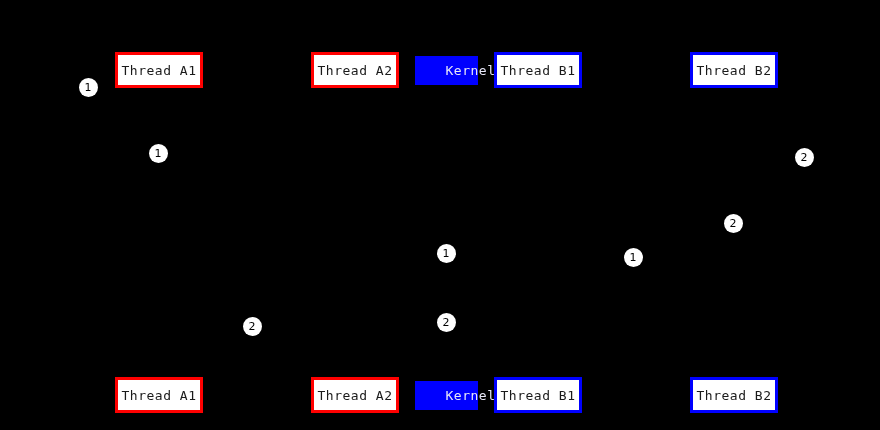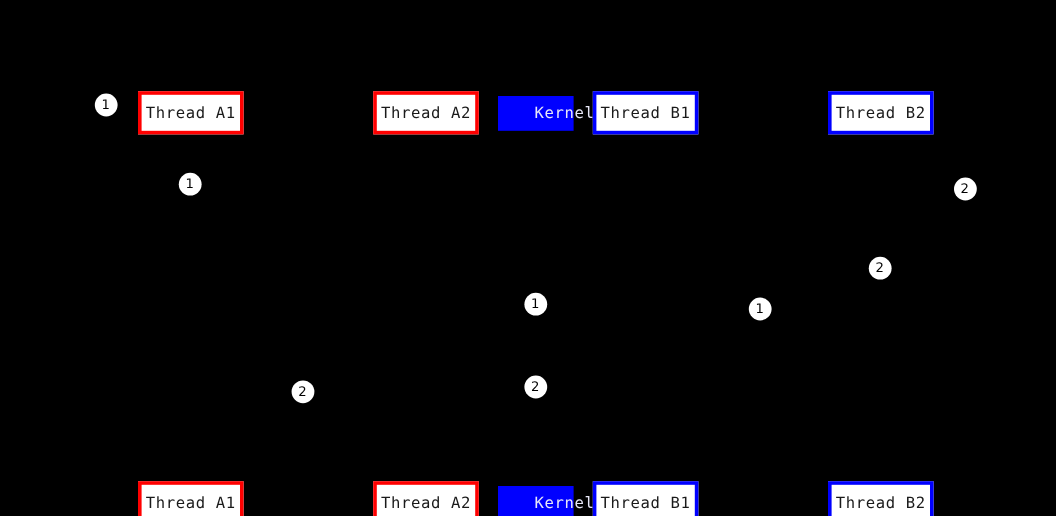--- a/index.html
+++ b/index.html
@@ -22,21 +22,20 @@
     box-sizing: border-box;
     display: flex;
     align-items: center;
     justify-content: center;
     font-family: "DejaVu Sans Mono", "Liberation Mono", monospace;
     font-size: 13px;
     letter-spacing: 0.5px;
     line-height: 1;
     white-space: nowrap;
     user-select: none;
-    margin-top: 24px;
   }
   .participant.outline {
     background: #ffffff;
     color: #1a1a1a;
     border-style: solid;
     border-width: 3px;
   }
   .participant.red { border-color: #ff0000; }
   .participant.blue { border-color: #0000ff; align-items: center; }
   .participant.filled {

